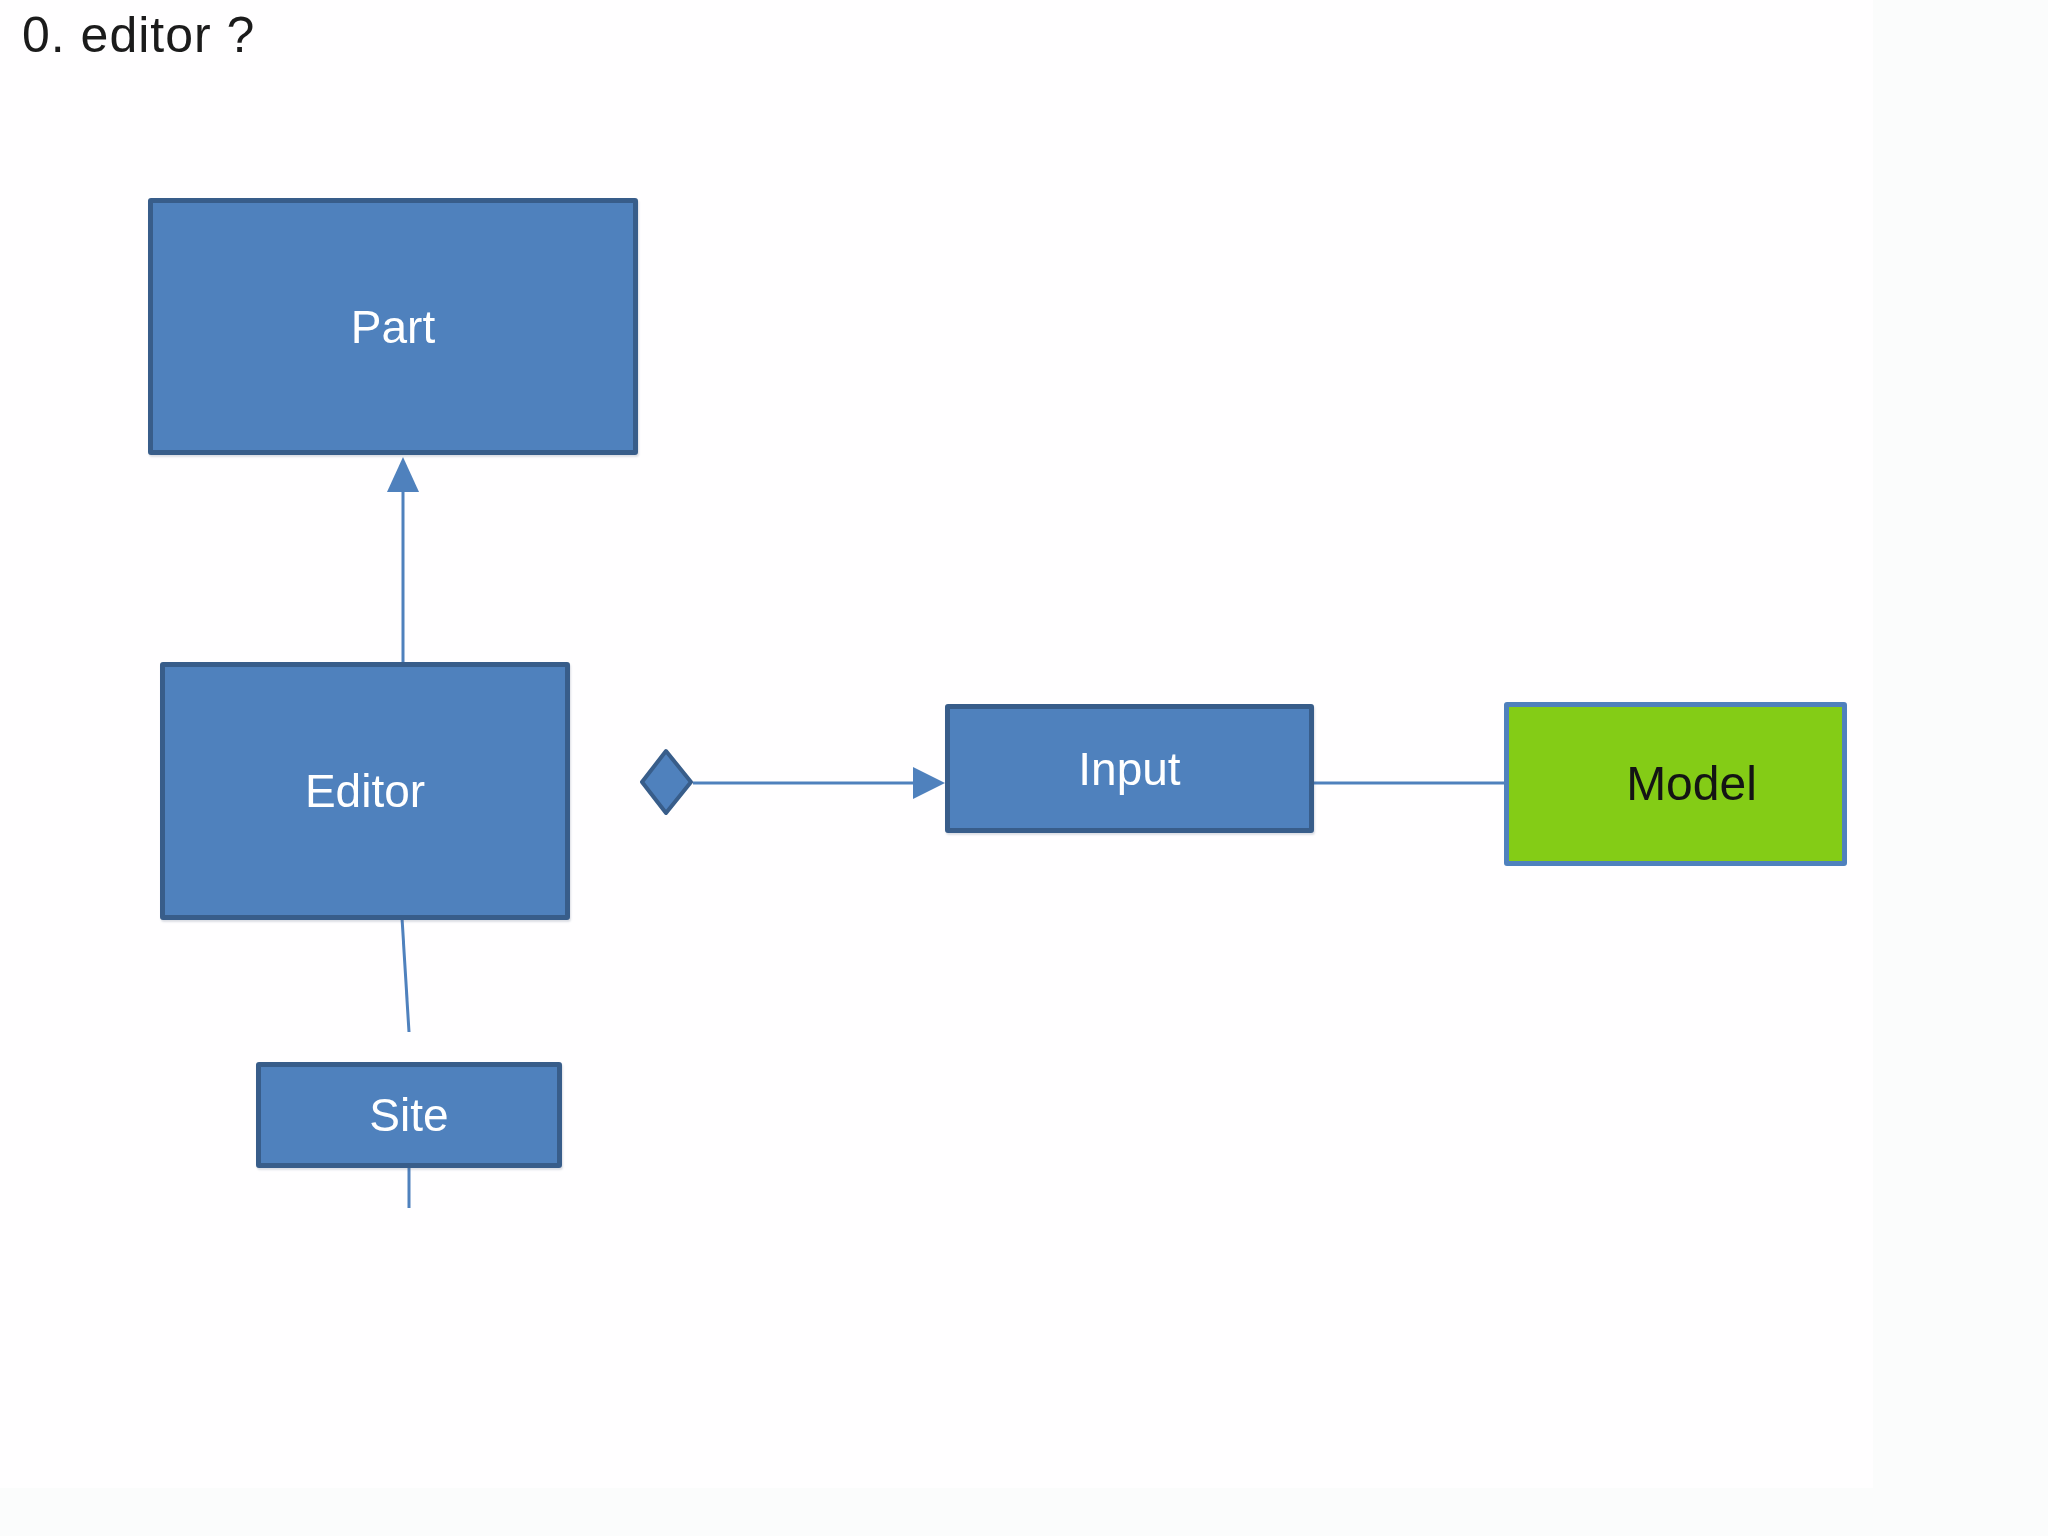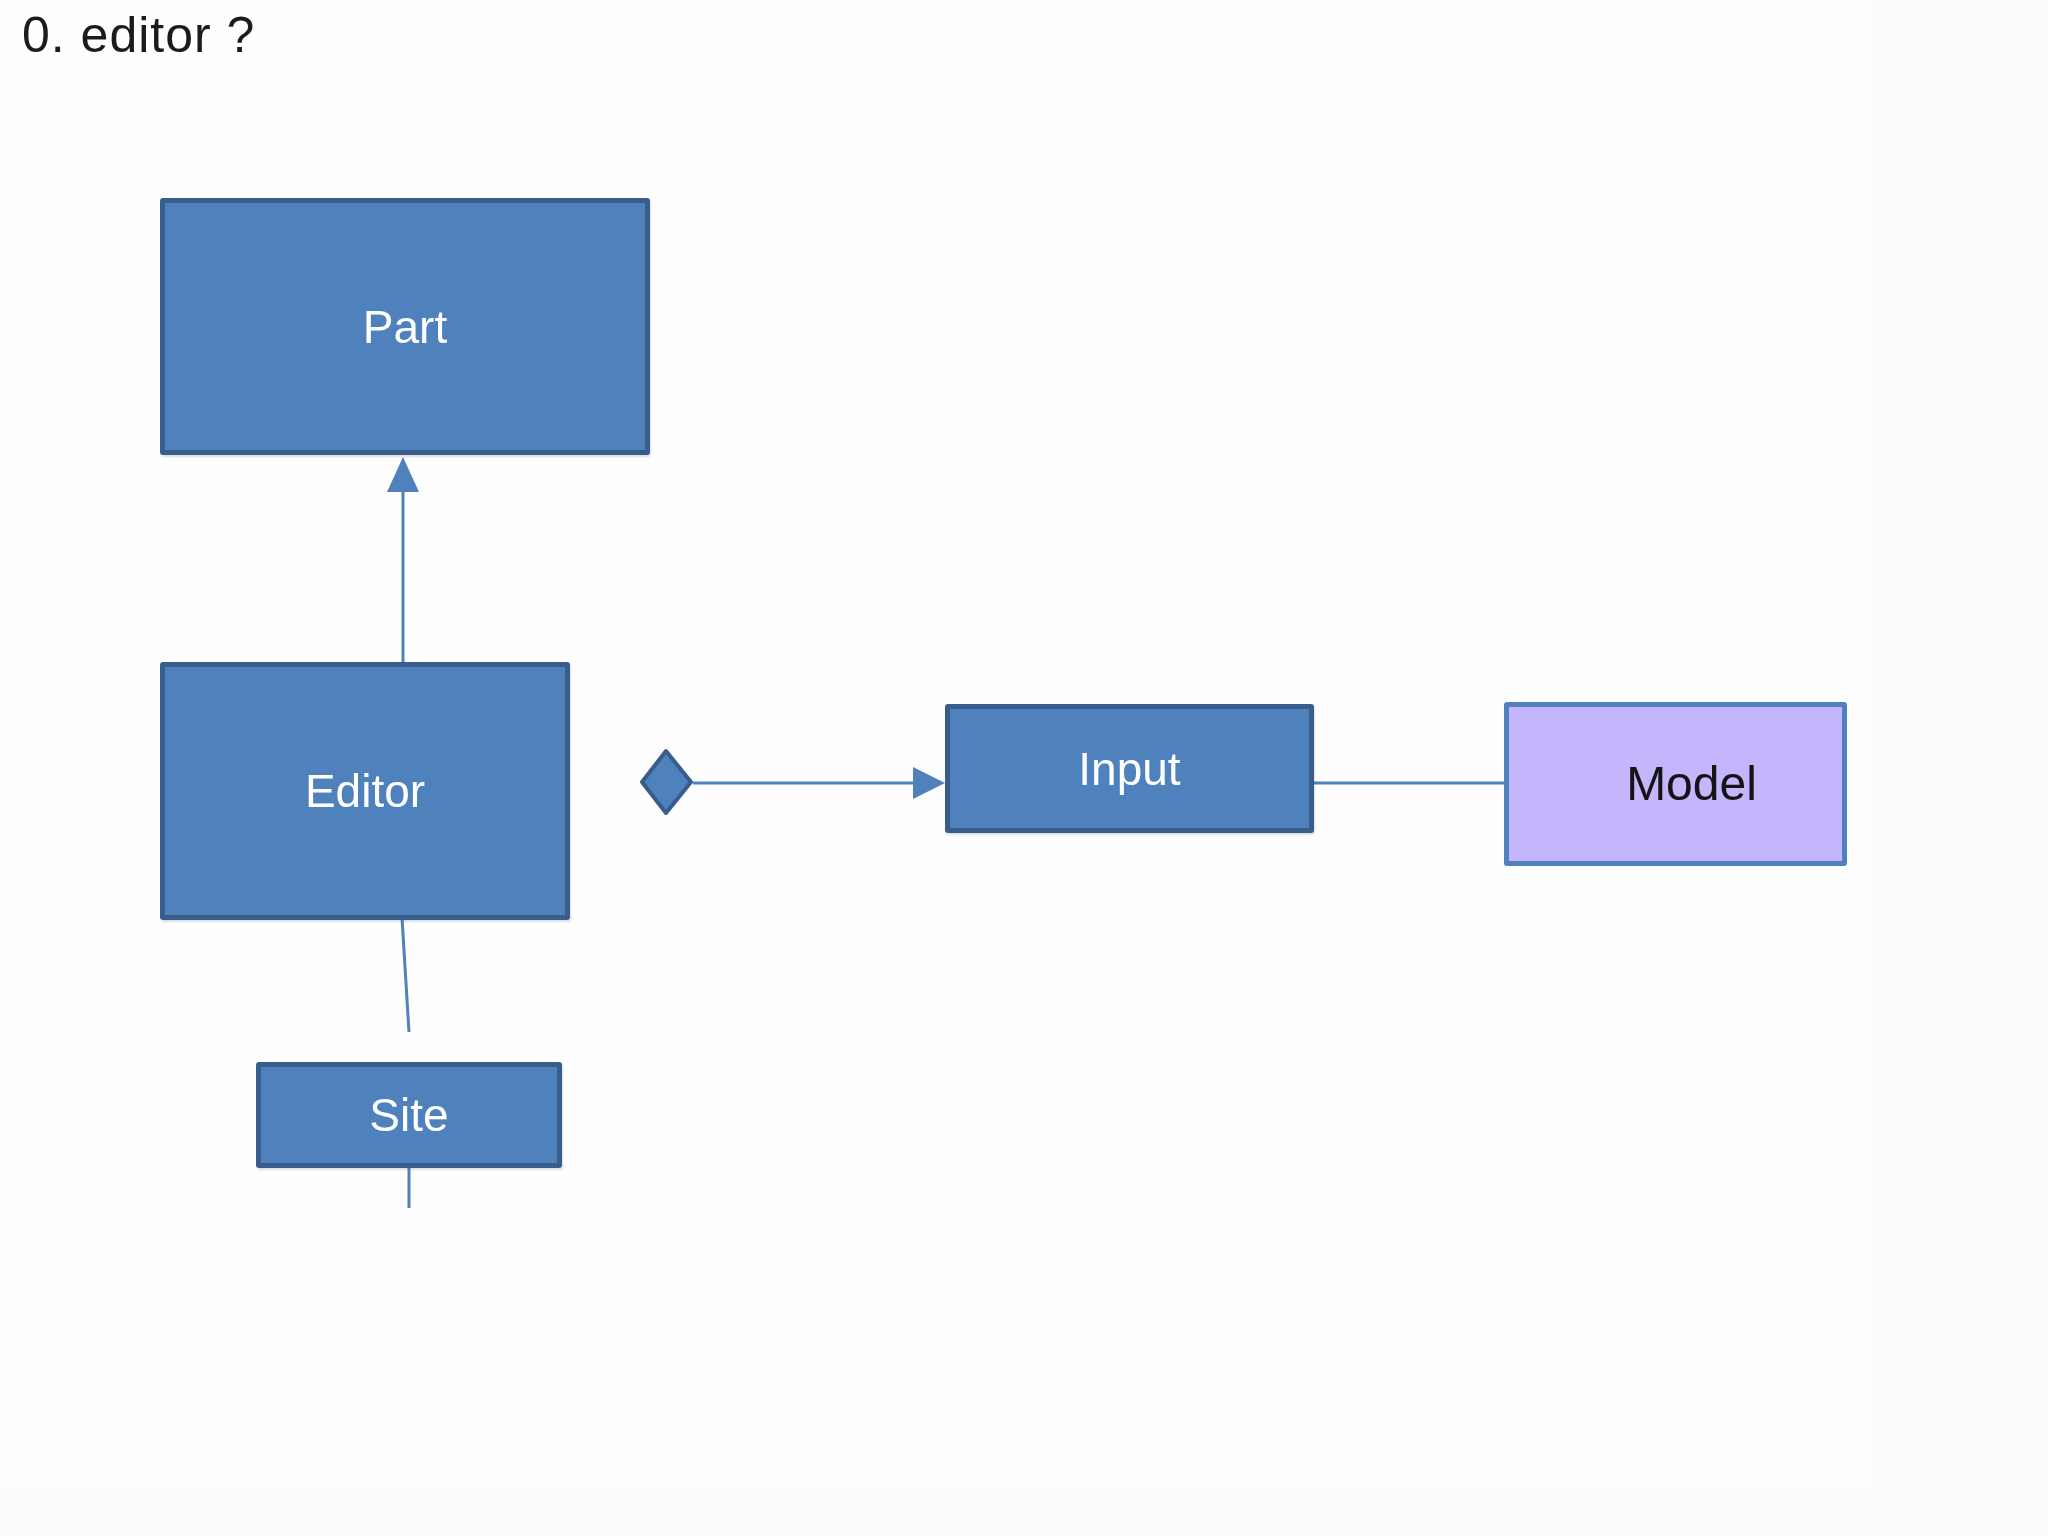--- a/index.html
+++ b/index.html
@@ -40,33 +40,33 @@
     justify-content: center;
     border-radius: 3px;
   }
   .node.filled {
     background: var(--box-fill, #4f81bd);
     border: 5px solid var(--box-border-dark, #385d8a);
     color: #ffffff;
     box-shadow: 1px 2px 2px rgba(60,80,110,0.18);
   }
   .node.outline {
-    background: #c4b5fd;
+    background: #84cc16;
     border: 5px solid var(--outline-border, #4f81bd);
     color: #141414;
     padding-left: 32px;
   }
   .node .label {
     font-size: 46px;
     line-height: 1;
   }
   .node.outline .label {
     font-size: 48px;
   }
-  .node-part      { left: 160px; top: 198px;  width: 490px; height: 257px; }
+  .node-part      { left: 148px; top: 198px;  width: 490px; height: 257px; }
   .node-editor    { left: 160px; top: 662px;  width: 410px; height: 258px; }
   .node-input     { left: 945px; top: 704px;  width: 369px; height: 129px; }
   .node-model     { left: 1504px; top: 702px; width: 343px; height: 164px; }
   .node-site      { left: 256px; top: 1062px; width: 306px; height: 106px; }
   .node-workbench { left: 160px; top: 1206px; width: 496px; height: 256px; }
 
   svg.connectors {
     position: absolute;
     left: 0; top: 0;
     width: 2048px;

